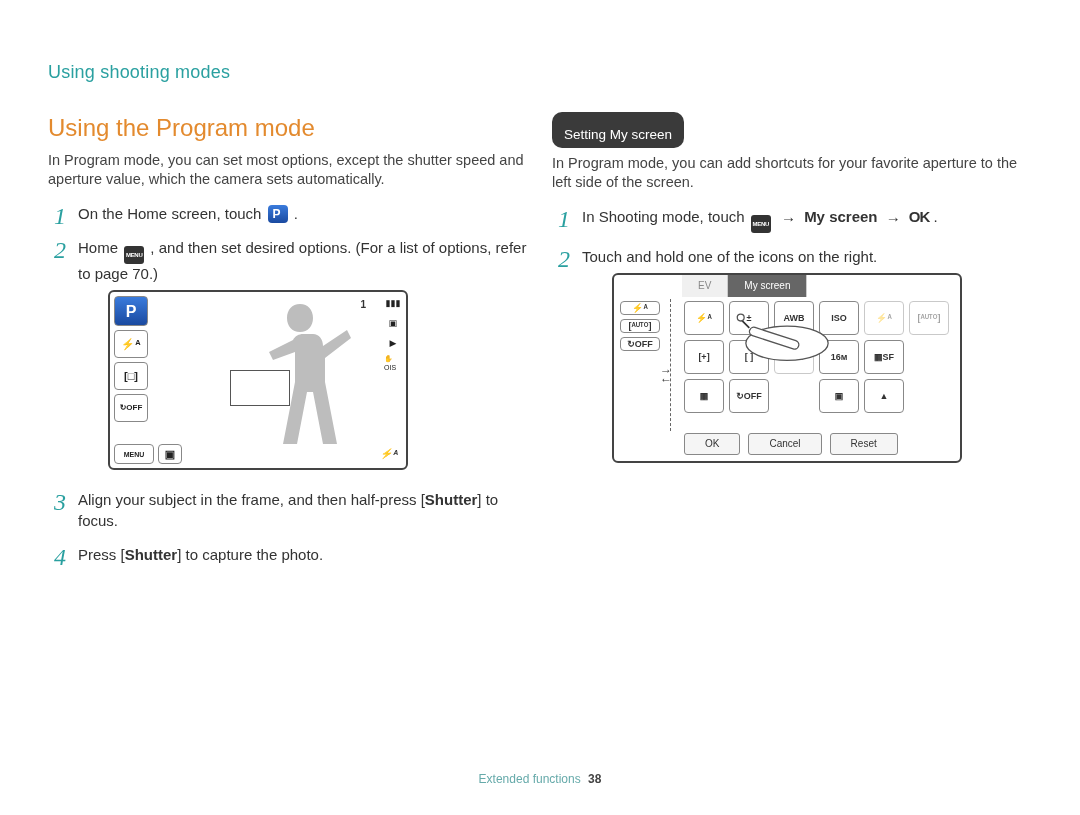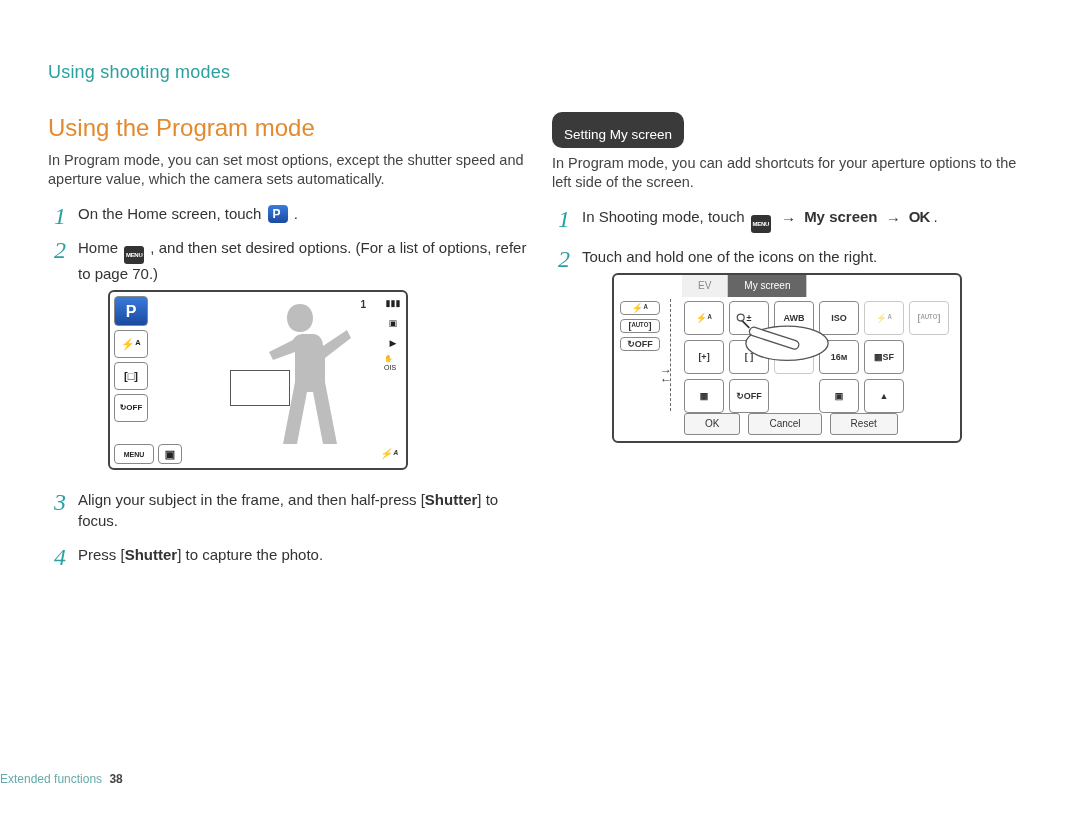--- a/index.html
+++ b/index.html
@@ -225,21 +225,21 @@
     right: 8px;
     bottom: 8px;
     font-size: 10px;
     font-weight: bold;
     font-style: italic;
   }
 
   
   .myscreen {
     width: 350px;
-    height: 170px;
+    height: 190px;
     border: 2px solid var(--screen-border);
     border-radius: 6px;
     margin: 6px 13px 20px 30px;
     background: #fff;
     position: relative;
     overflow: hidden;
   }
   .myscreen .tabs {
     position: absolute;
     top: 0; left: 68px; right: 0;
@@ -320,21 +320,21 @@
     top: 34px;
     width: 110px;
     height: 60px;
     pointer-events: none;
   }
 
   .footer {
     position: absolute;
     bottom: 28px;
     left: 0; right: 0;
-    text-align: left;
+    text-align: center;
     font-size: 12px;
     color: #6aa;
   }
   .footer .pg { color: #444; font-weight: 600; margin-left: 4px;}
 </style>
 </head>
 <body>
 
 <div class="page">
 
@@ -391,21 +391,21 @@
           <span>Align your subject in the frame, and then half-press [</span><b>Shutter</b><span>] to focus.</span>
         </li>
         <li>
           <span>Press [</span><b>Shutter</b><span>] to capture the photo.</span>
         </li>
       </ol>
     </div>
 
     <div class="col">
       <div class="inline-pill">Setting My screen</div>
-      <div class="intro">In Program mode, you can add shortcuts for your aperture options to the left side of the screen.</div>
+      <div class="intro">In Program mode, you can add shortcuts for your favorite aperture to the left side of the screen.</div>
 
       <ol class="steps">
         <li>
           <span>In Shooting mode, touch </span>
           <span class="inline-icon menu"></span>
           <span class="arrow">→</span>
           <b>My screen</b>
           <span class="arrow">→</span>
           <span class="ok-mark">OK</span>
           <span>.</span>

